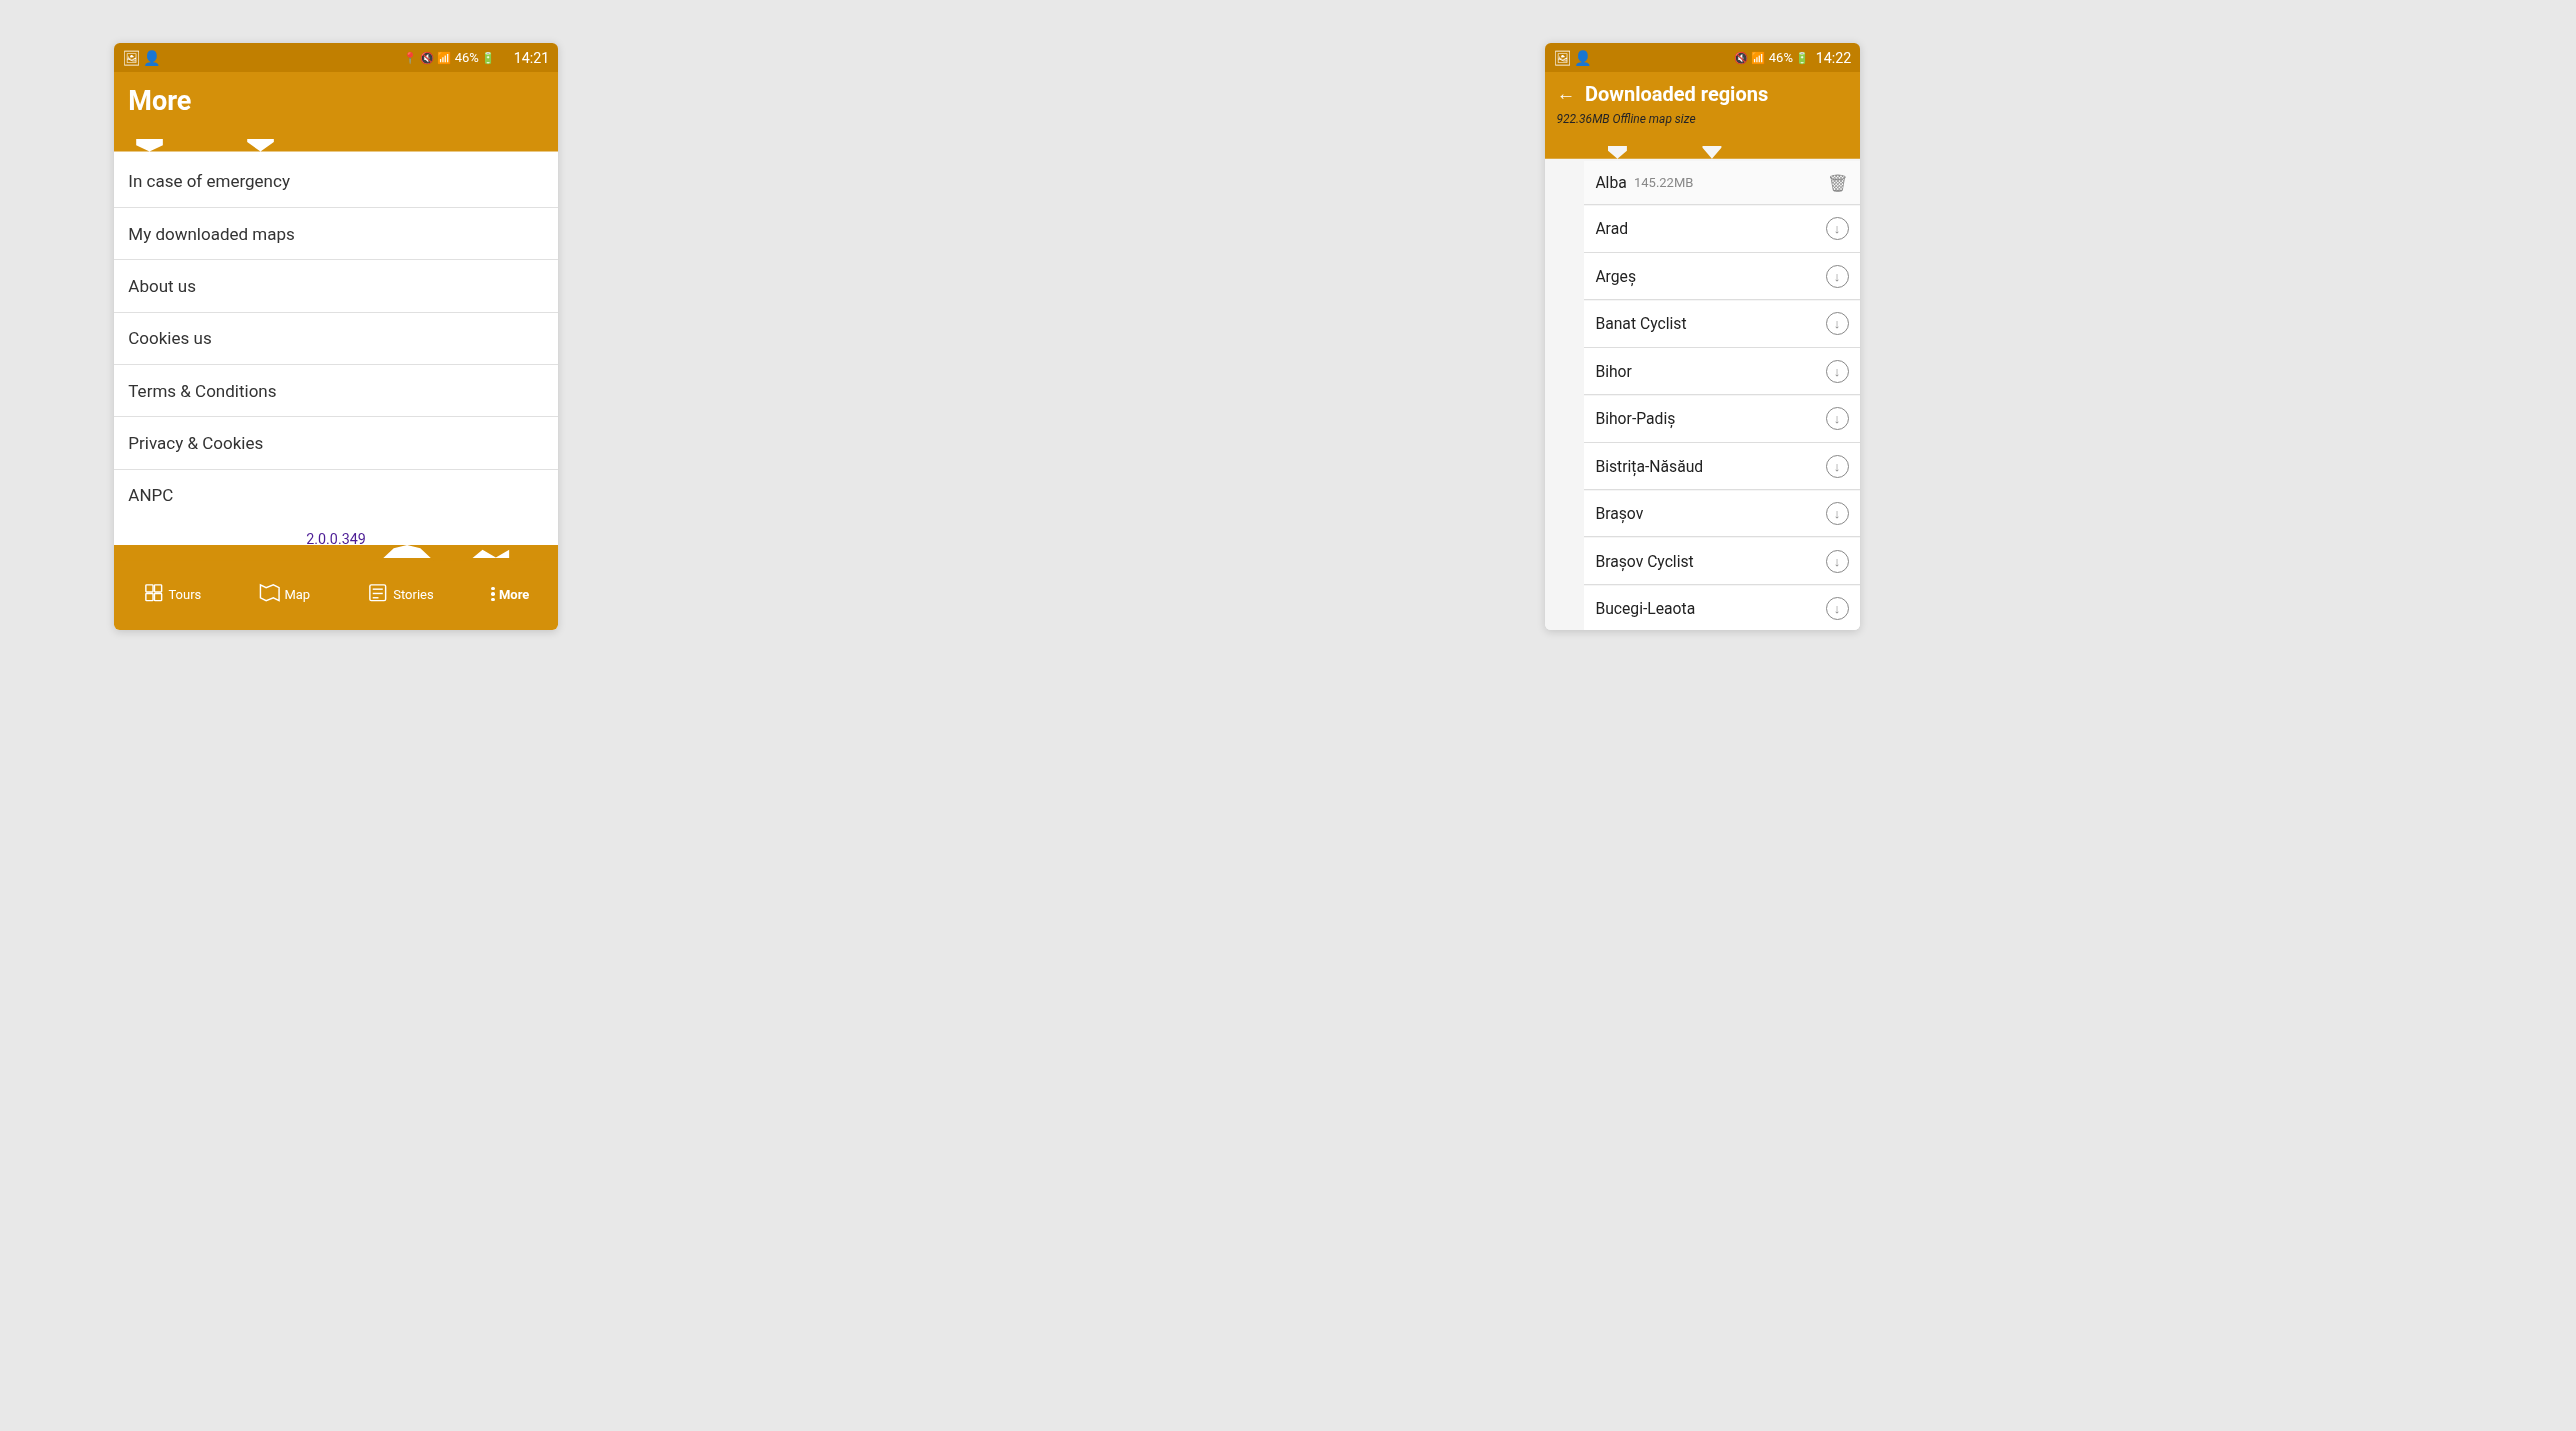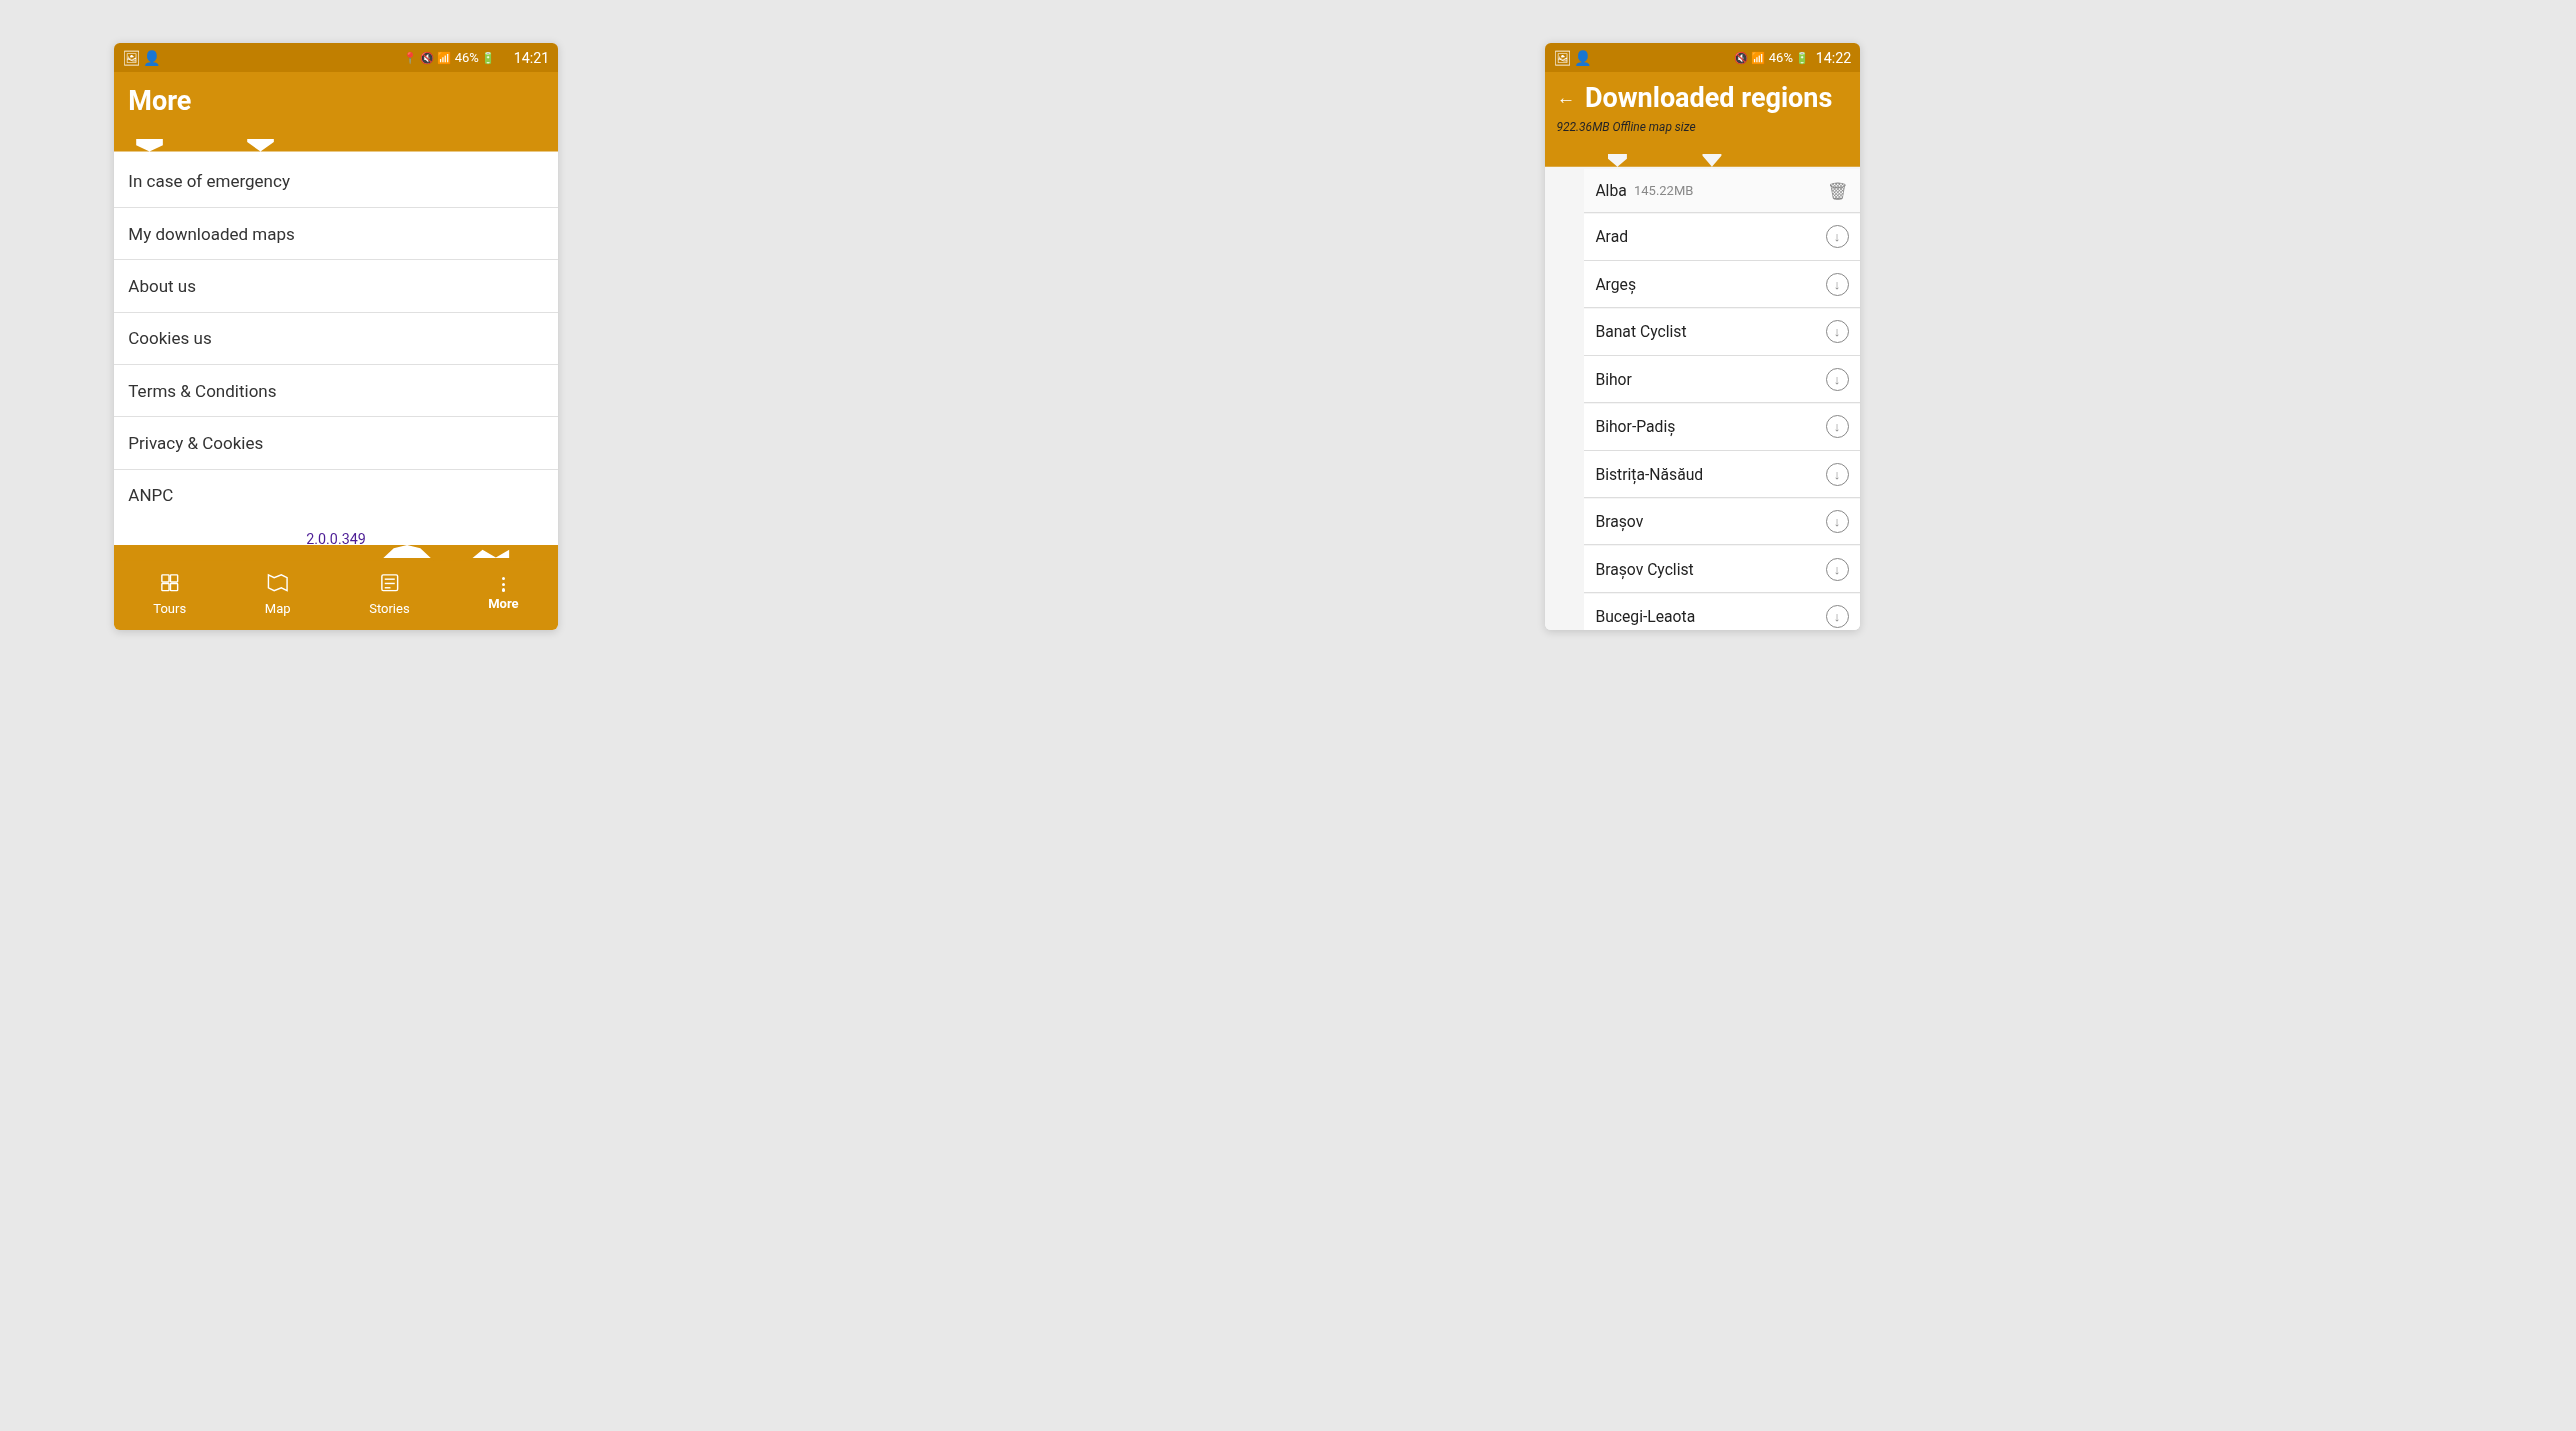--- a/index.html
+++ b/index.html
@@ -109,21 +109,21 @@
       right: 0;
       height: 15.7px;
       background: #d4900a;
       clip-path: polygon(
         0 100%, 60% 100%, 63% 20%, 66% 0%, 69% 20%, 72% 100%,
         80% 100%, 83% 30%, 86% 80%, 89% 30%, 89% 100%, 100% 100%, 100% 0, 0 0
       );
     }
     .nav-item {
       display: flex;
-      flex-direction: column;
+      flex-direction: row;
       align-items: center;
       color: #fff;
       gap: 4.3px;
       cursor: pointer;
       padding: 0 14.3px;
     }
     .nav-icon {
       font-size: 21.5px;
       line-height: 1;
     }
@@ -178,21 +178,21 @@
       align-items: center;
       gap: 10px;
       margin-bottom: 5.7px;
     }
     .back-arrow {
       color: #fff;
       font-size: 18.6px;
       cursor: pointer;
     }
     .header-right-title {
-      font-size: 27px;
+      font-size: 20px;
       font-weight: 700;
       color: #fff;
     }
     .header-right-sub {
       font-size: 12px;
       color: #0f172a;
       opacity: 0.9;
       font-style: italic;
     }
 

